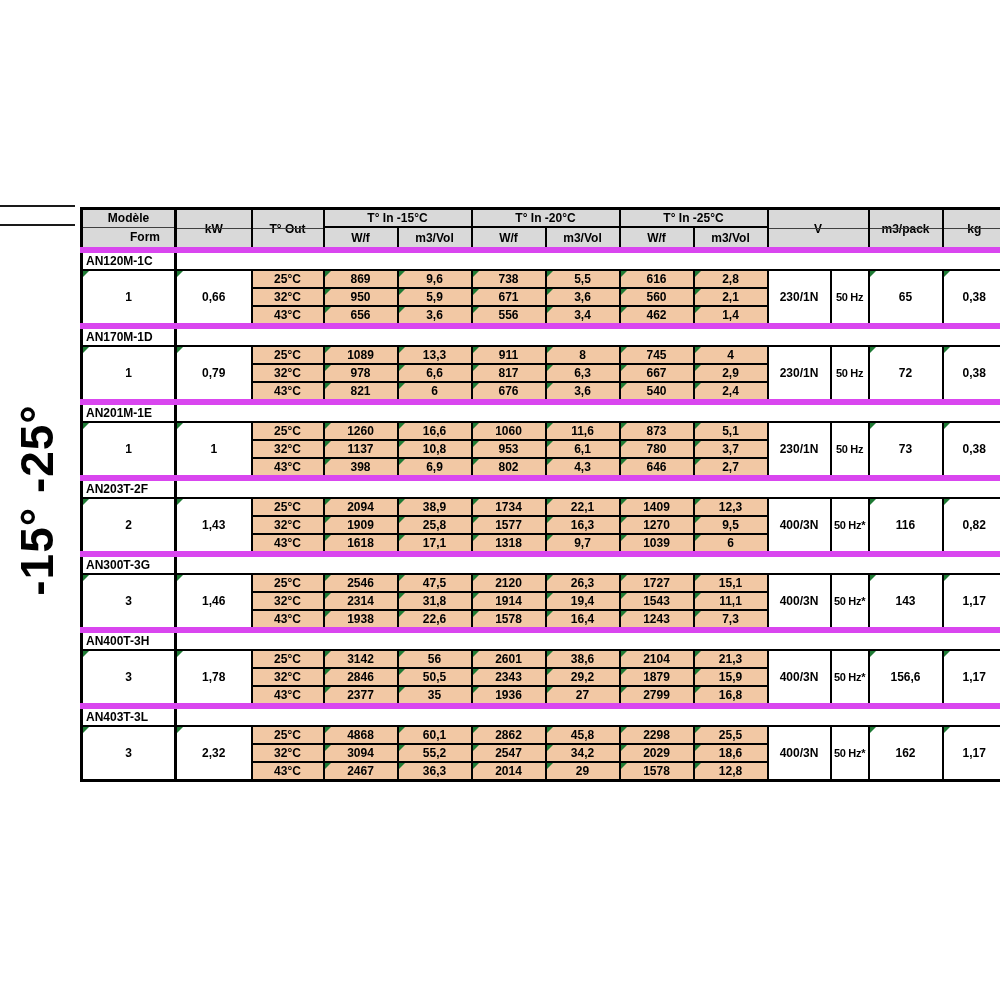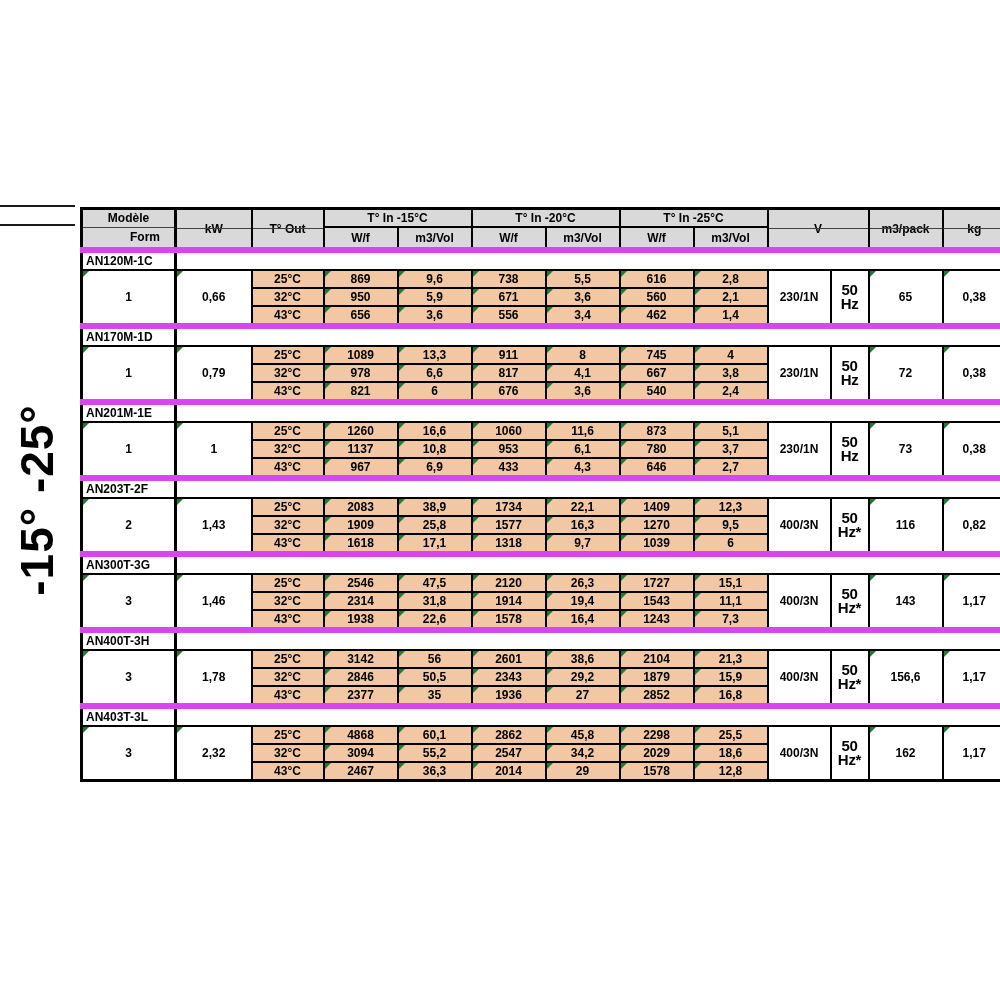--- a/index.html
+++ b/index.html
@@ -37,21 +37,21 @@
     background:#fff;
   }
   thead th { background:var(--gray); }
   thead tr.r1 th { height:16px; }
   thead tr.r2 th { height:19px; }
   tbody { border-top:6px solid #d946ef; }
   tr.name-row td { border-top:3px solid #000; border-bottom:1px solid #000; }
   td.name-cell { text-align:left; padding-left:3px; }
   td.peach { background:var(--peach); }
   .br3 { border-right-width:3px; }
-  .sm { font-size:15px; letter-spacing:-0.3px; }
+  .sm { font-size:11px; letter-spacing:-0.3px; }
 
   
   .tri::before {
     content:""; position:absolute; top:0; left:0; width:0; height:0;
     border-top:6px solid var(--tri); border-right:6px solid transparent;
   }
   
   .hsplit::after {
     content:""; position:absolute; left:0; right:0; top:18px; height:0;
     border-top:1px solid #404040;
@@ -166,23 +166,23 @@
           <td rowspan="3">230/1N</td>
           <td class="sm" rowspan="3">50 Hz</td>
           <td class="tri" rowspan="3">72</td>
           <td class="tri" rowspan="3">0,38</td>
         </tr>
         <tr>
           <td class="peach">32°C</td>
           <td class="peach tri">978</td>
           <td class="peach tri">6,6</td>
           <td class="peach tri">817</td>
-          <td class="peach tri">4,1</td>
+          <td class="peach tri">6,3</td>
           <td class="peach tri">667</td>
-          <td class="peach tri">3,8</td>
+          <td class="peach tri">2,9</td>
         </tr>
         <tr>
           <td class="peach">43°C</td>
           <td class="peach tri">821</td>
           <td class="peach tri">6</td>
           <td class="peach tri">676</td>
           <td class="peach tri">3,6</td>
           <td class="peach tri">540</td>
           <td class="peach tri">2,4</td>
         </tr>
@@ -211,38 +211,38 @@
           <td class="peach">32°C</td>
           <td class="peach tri">1137</td>
           <td class="peach tri">10,8</td>
           <td class="peach tri">953</td>
           <td class="peach tri">6,1</td>
           <td class="peach tri">780</td>
           <td class="peach tri">3,7</td>
         </tr>
         <tr>
           <td class="peach">43°C</td>
-          <td class="peach tri">967</td>
+          <td class="peach tri">398</td>
           <td class="peach tri">6,9</td>
-          <td class="peach tri">433</td>
+          <td class="peach tri">802</td>
           <td class="peach tri">4,3</td>
           <td class="peach tri">646</td>
           <td class="peach tri">2,7</td>
         </tr>
       </tbody>
       <tbody>
         <tr class="name-row">
           <td class="name-cell br3">AN203T-2F</td>
           <td colspan="12"></td>
         </tr>
         <tr>
           <td class="br3 tri" rowspan="3">2</td>
           <td class="tri" rowspan="3">1,43</td>
           <td class="peach">25°C</td>
-          <td class="peach tri">2083</td>
+          <td class="peach tri">2094</td>
           <td class="peach tri">38,9</td>
           <td class="peach tri">1734</td>
           <td class="peach tri">22,1</td>
           <td class="peach tri">1409</td>
           <td class="peach tri">12,3</td>
           <td rowspan="3">400/3N</td>
           <td class="sm" rowspan="3">50 Hz*</td>
           <td class="tri" rowspan="3">116</td>
           <td class="tri" rowspan="3">0,82</td>
         </tr>
@@ -332,21 +332,21 @@
           <td class="peach tri">29,2</td>
           <td class="peach tri">1879</td>
           <td class="peach tri">15,9</td>
         </tr>
         <tr>
           <td class="peach">43°C</td>
           <td class="peach tri">2377</td>
           <td class="peach tri">35</td>
           <td class="peach tri">1936</td>
           <td class="peach tri">27</td>
-          <td class="peach tri">2852</td>
+          <td class="peach tri">2799</td>
           <td class="peach tri">16,8</td>
         </tr>
       </tbody>
       <tbody>
         <tr class="name-row">
           <td class="name-cell br3">AN403T-3L</td>
           <td colspan="12"></td>
         </tr>
         <tr>
           <td class="br3 tri" rowspan="3">3</td>

